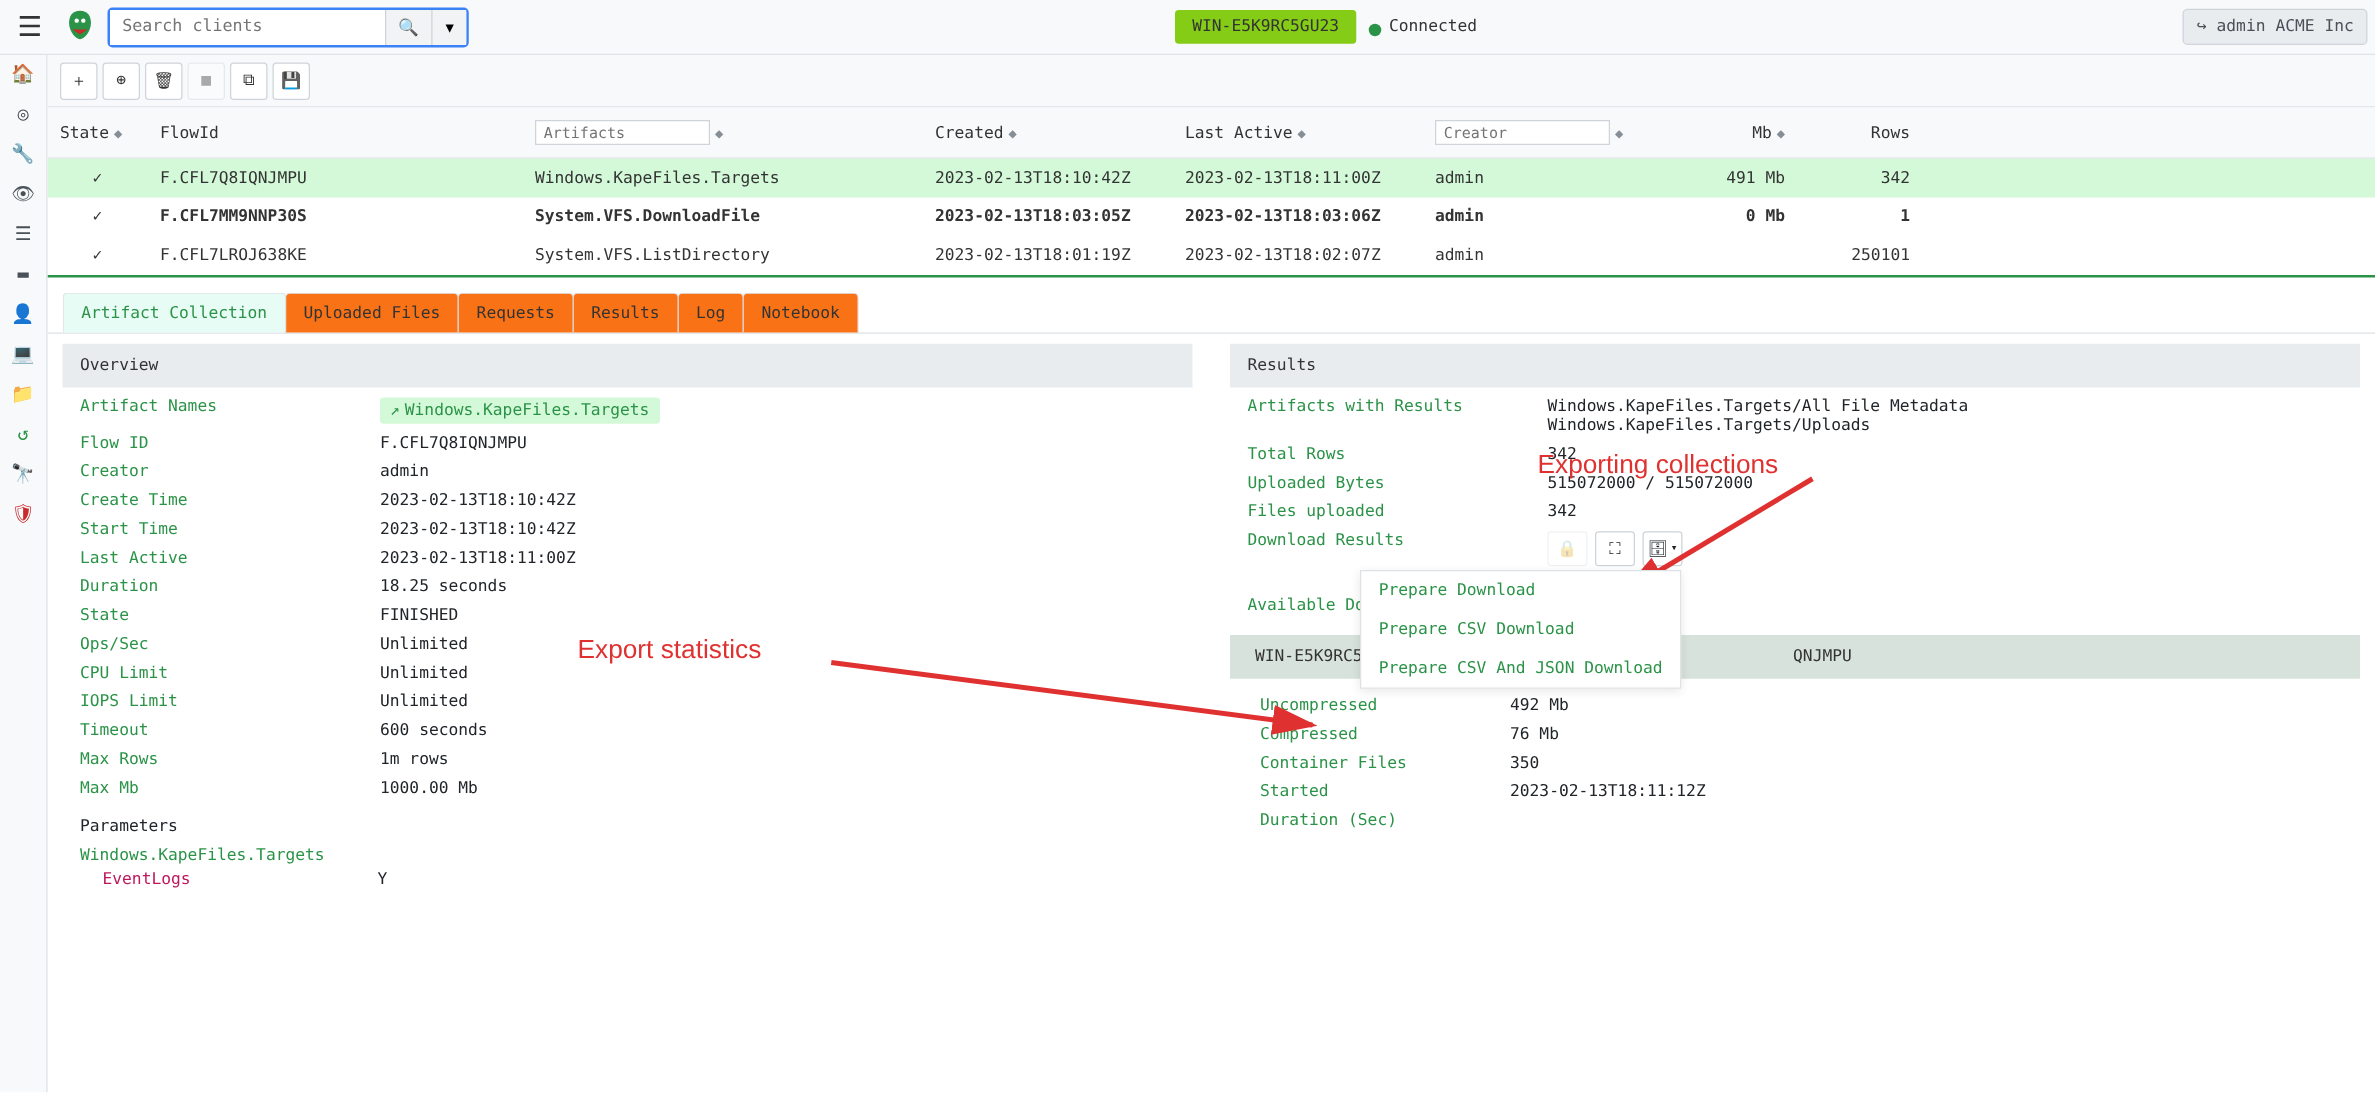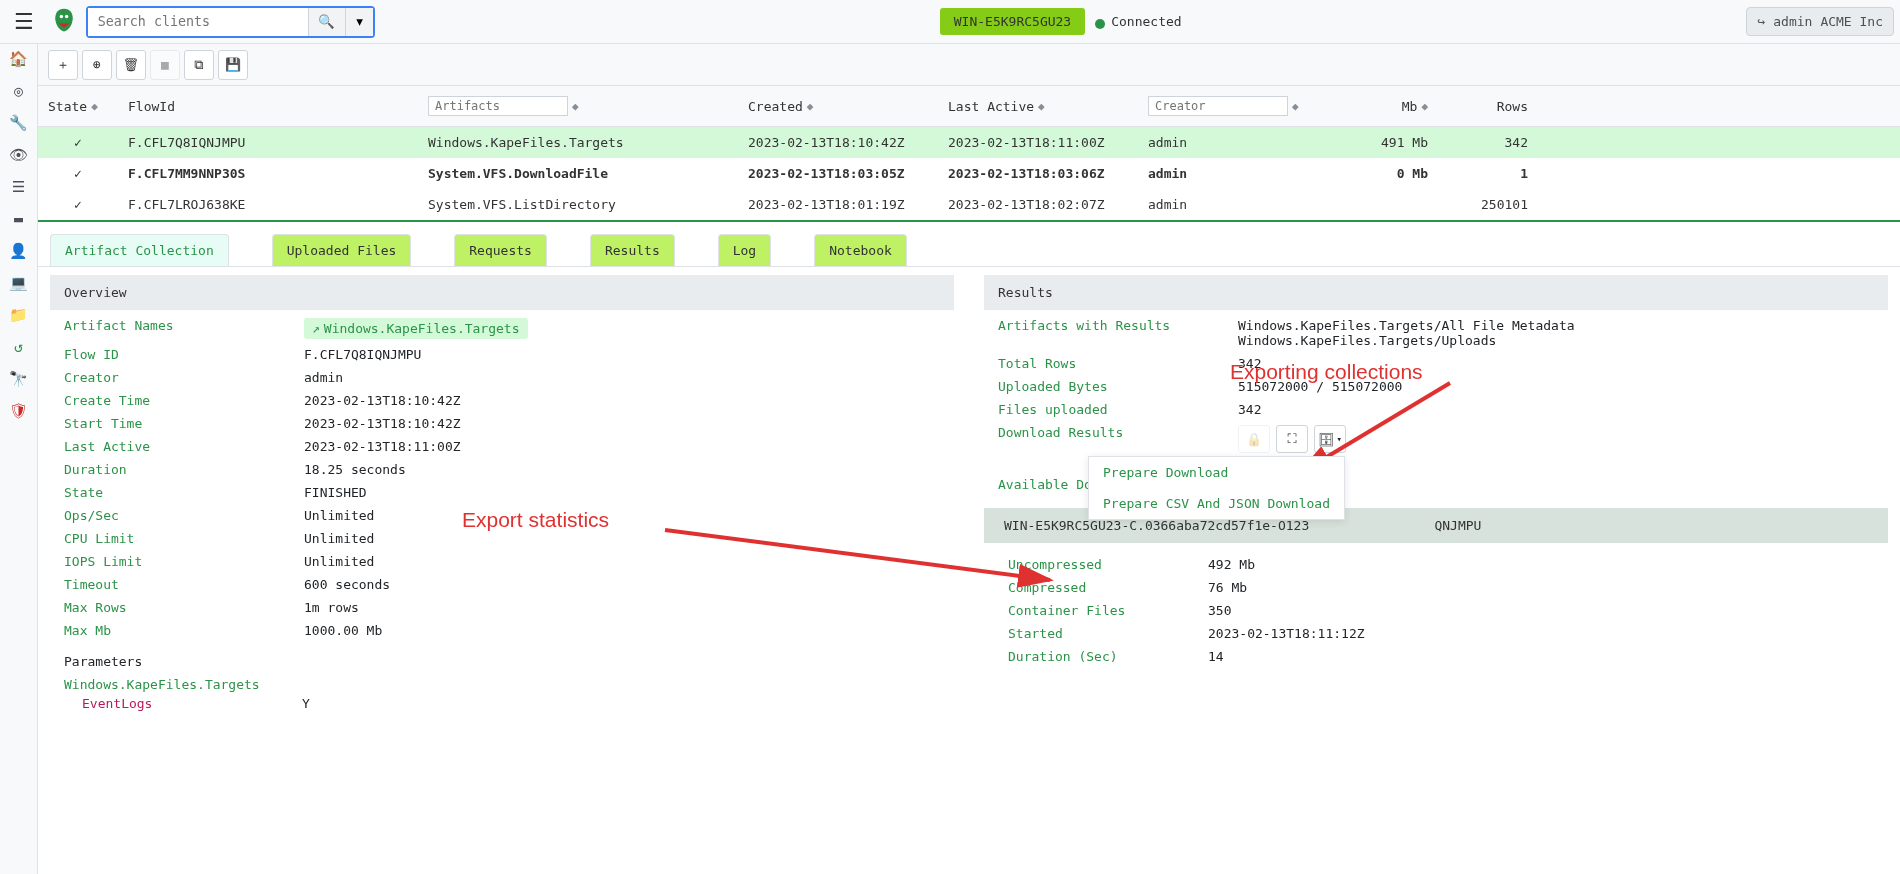--- a/index.html
+++ b/index.html
@@ -34,21 +34,21 @@
 .grid-header .cell { padding: 6px 10px; display: flex; align-items: center; gap: 4px; }
 .grid-header input { border: 1px solid #ced4da; padding: 2px 6px; width: 140px; font-family: inherit; font-size: 12px; }
 .sort { font-size: 11px; color: #868e96; }
 .grid-row .cell { padding: 4px 10px; }
 .grid-row.selected { background: #d3f9d8; }
 .grid-row.bold { font-weight: bold; }
 .grid-row .state { text-align: center; }
 .grid-row .right { text-align: right; }
 
 .tabs { display: flex; border-bottom: 1px solid #dee2e6; padding: 12px 12px 0 12px; }
-.tab { padding: 8px 14px; border: 1px solid #dee2e6; border-bottom: none; margin-right: -1px; background: #bef264; cursor: pointer; font-family: inherit; font-size: 13px; border-top-left-radius: 4px; border-top-right-radius: 4px; }
+.tab { padding: 8px 14px; border: 1px solid #dee2e6; border-bottom: none; margin-right: -1px; background: #f97316; cursor: pointer; font-family: inherit; font-size: 13px; border-top-left-radius: 4px; border-top-right-radius: 4px; }
 .tab.active { background: #e6fcf5; color: #2b9348; font-weight: 500; }
 
 .panels { flex: 1; display: flex; gap: 30px; padding: 0 12px 12px 12px; overflow: auto; }
 .panel { flex: 1; }
 .panel-header { background: #e9ecef; padding: 10px 14px; margin-top: 8px; font-size: 13px; }
 .kv { padding: 4px 14px; }
 .kv-row { display: flex; padding: 4px 0; }
 .kv-row .k { width: 240px; color: #2b9348; }
 .kv-row .k.green { color: #2b9348; }
 .kv-row .v { flex: 1; color: #212529; }
@@ -189,21 +189,21 @@
             <div class="cell">2023-02-13T18:01:19Z</div>
             <div class="cell">2023-02-13T18:02:07Z</div>
             <div class="cell">admin</div>
             <div class="cell right"></div>
             <div class="cell right">250101</div>
           </div>
         </div>
     </div>
 
     <div class="tabs">
-      <div id="tabs-container" style="display: flex; gap: 44px;">
+      <div id="tabs-container" style="display: flex;">
           <div class="tab active">Artifact Collection</div>
           <div class="tab">Uploaded Files</div>
           <div class="tab">Requests</div>
           <div class="tab">Results</div>
           <div class="tab">Log</div>
           <div class="tab">Notebook</div>
         </div>
     </div>
 
     <div class="panels">
@@ -308,20 +308,21 @@
                     <span>🔒</span>
                   </span>
                 <span class="dlbtn">
                     <span>⛶</span>
                   </span>
                 <span class="dlbtn" style="position:relative">
                   <span>🗄</span>
                     <span class="caret">▾</span>
                   <div class="dropdown">
                     <div class="dropdown-item">Prepare Download</div>
+                    <div class="dropdown-item">Prepare CSV Download</div>
                     <div class="dropdown-item">Prepare CSV And JSON Download</div>
                   </div>
                 </span>
               </div>
             </div>
           </div>
           <div class="kv-row" style="margin-top:16px">
               <div class="k">Available Downloads</div>
               <div class="v"></div>
             </div>
@@ -339,21 +340,20 @@
           <div class="kv-row">
               <div class="k green">Container Files</div>
               <div class="v">350</div>
             </div>
           <div class="kv-row">
               <div class="k green">Started</div>
               <div class="v">2023-02-13T18:11:12Z</div>
             </div>
           <div class="kv-row">
               <div class="k green">Duration (Sec)</div>
-              <div class="v">14</div>
             </div>
         </div>
       </div>
     </div>
   </div>
 </div>
 
 <div class="annotation" style="top:360px;left:1230px">Exporting collections</div>
 <svg class="arrow" style="top:378px;left:1290px" width="170" height="110">
   <defs>

